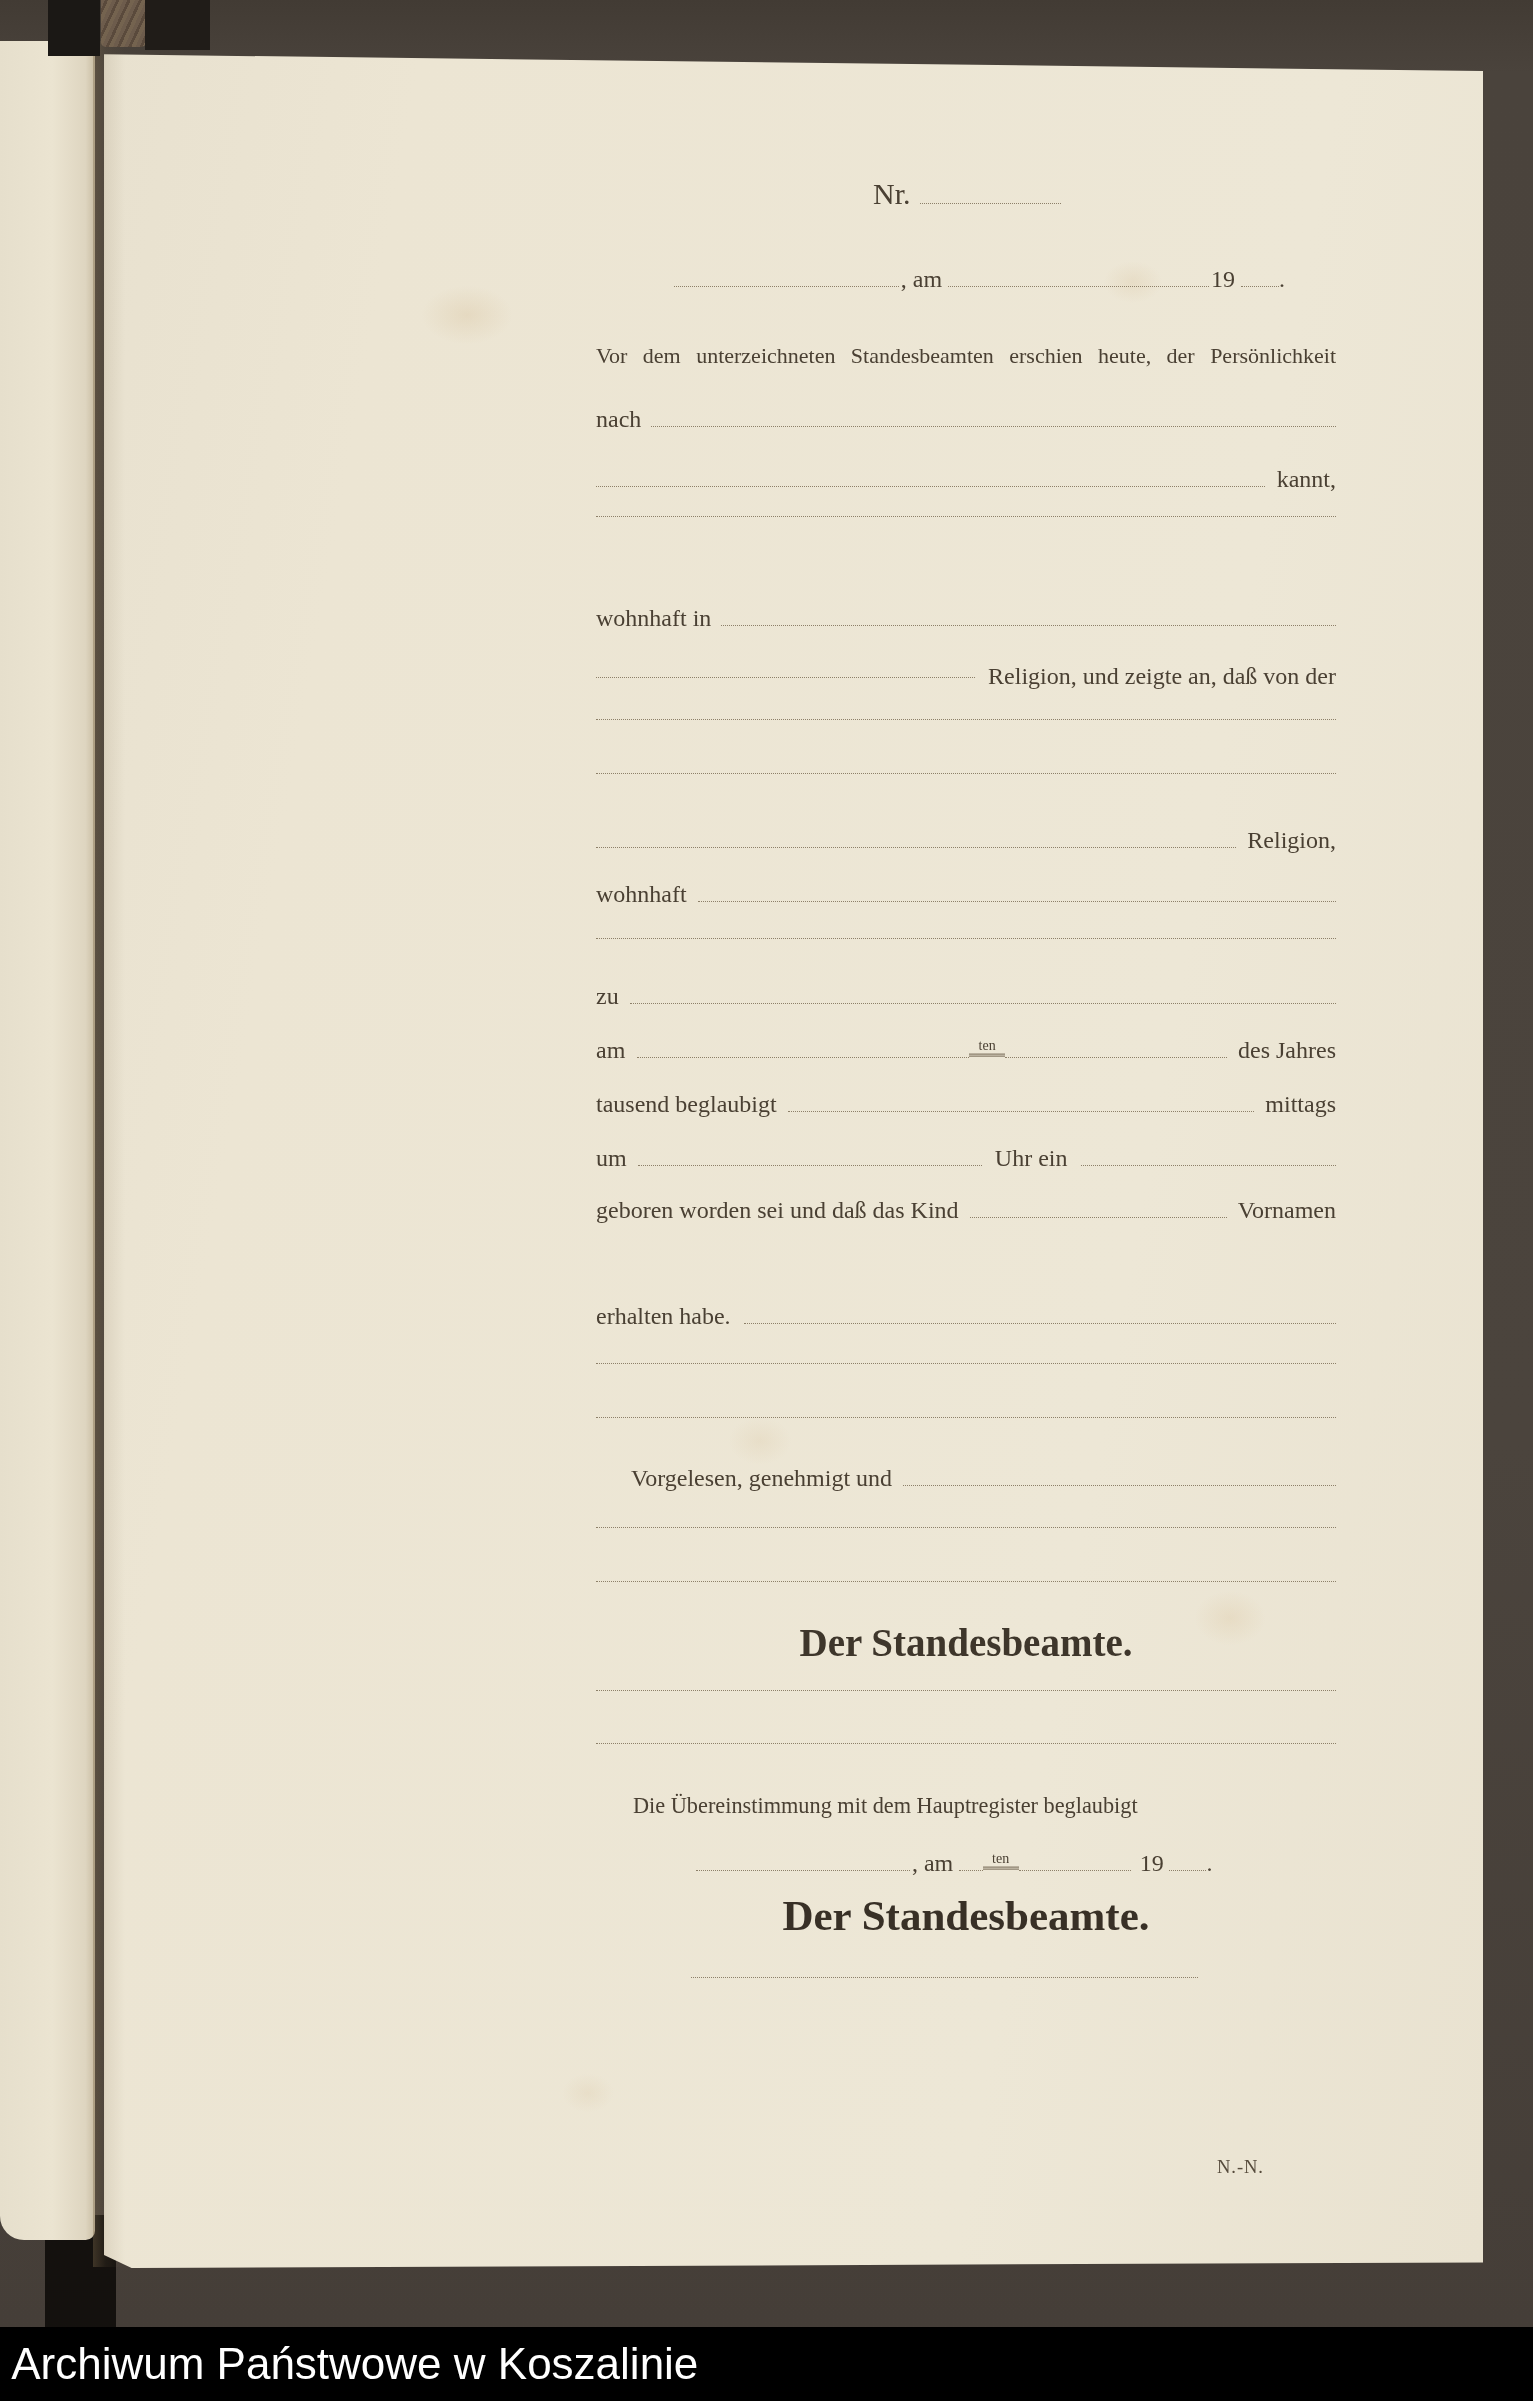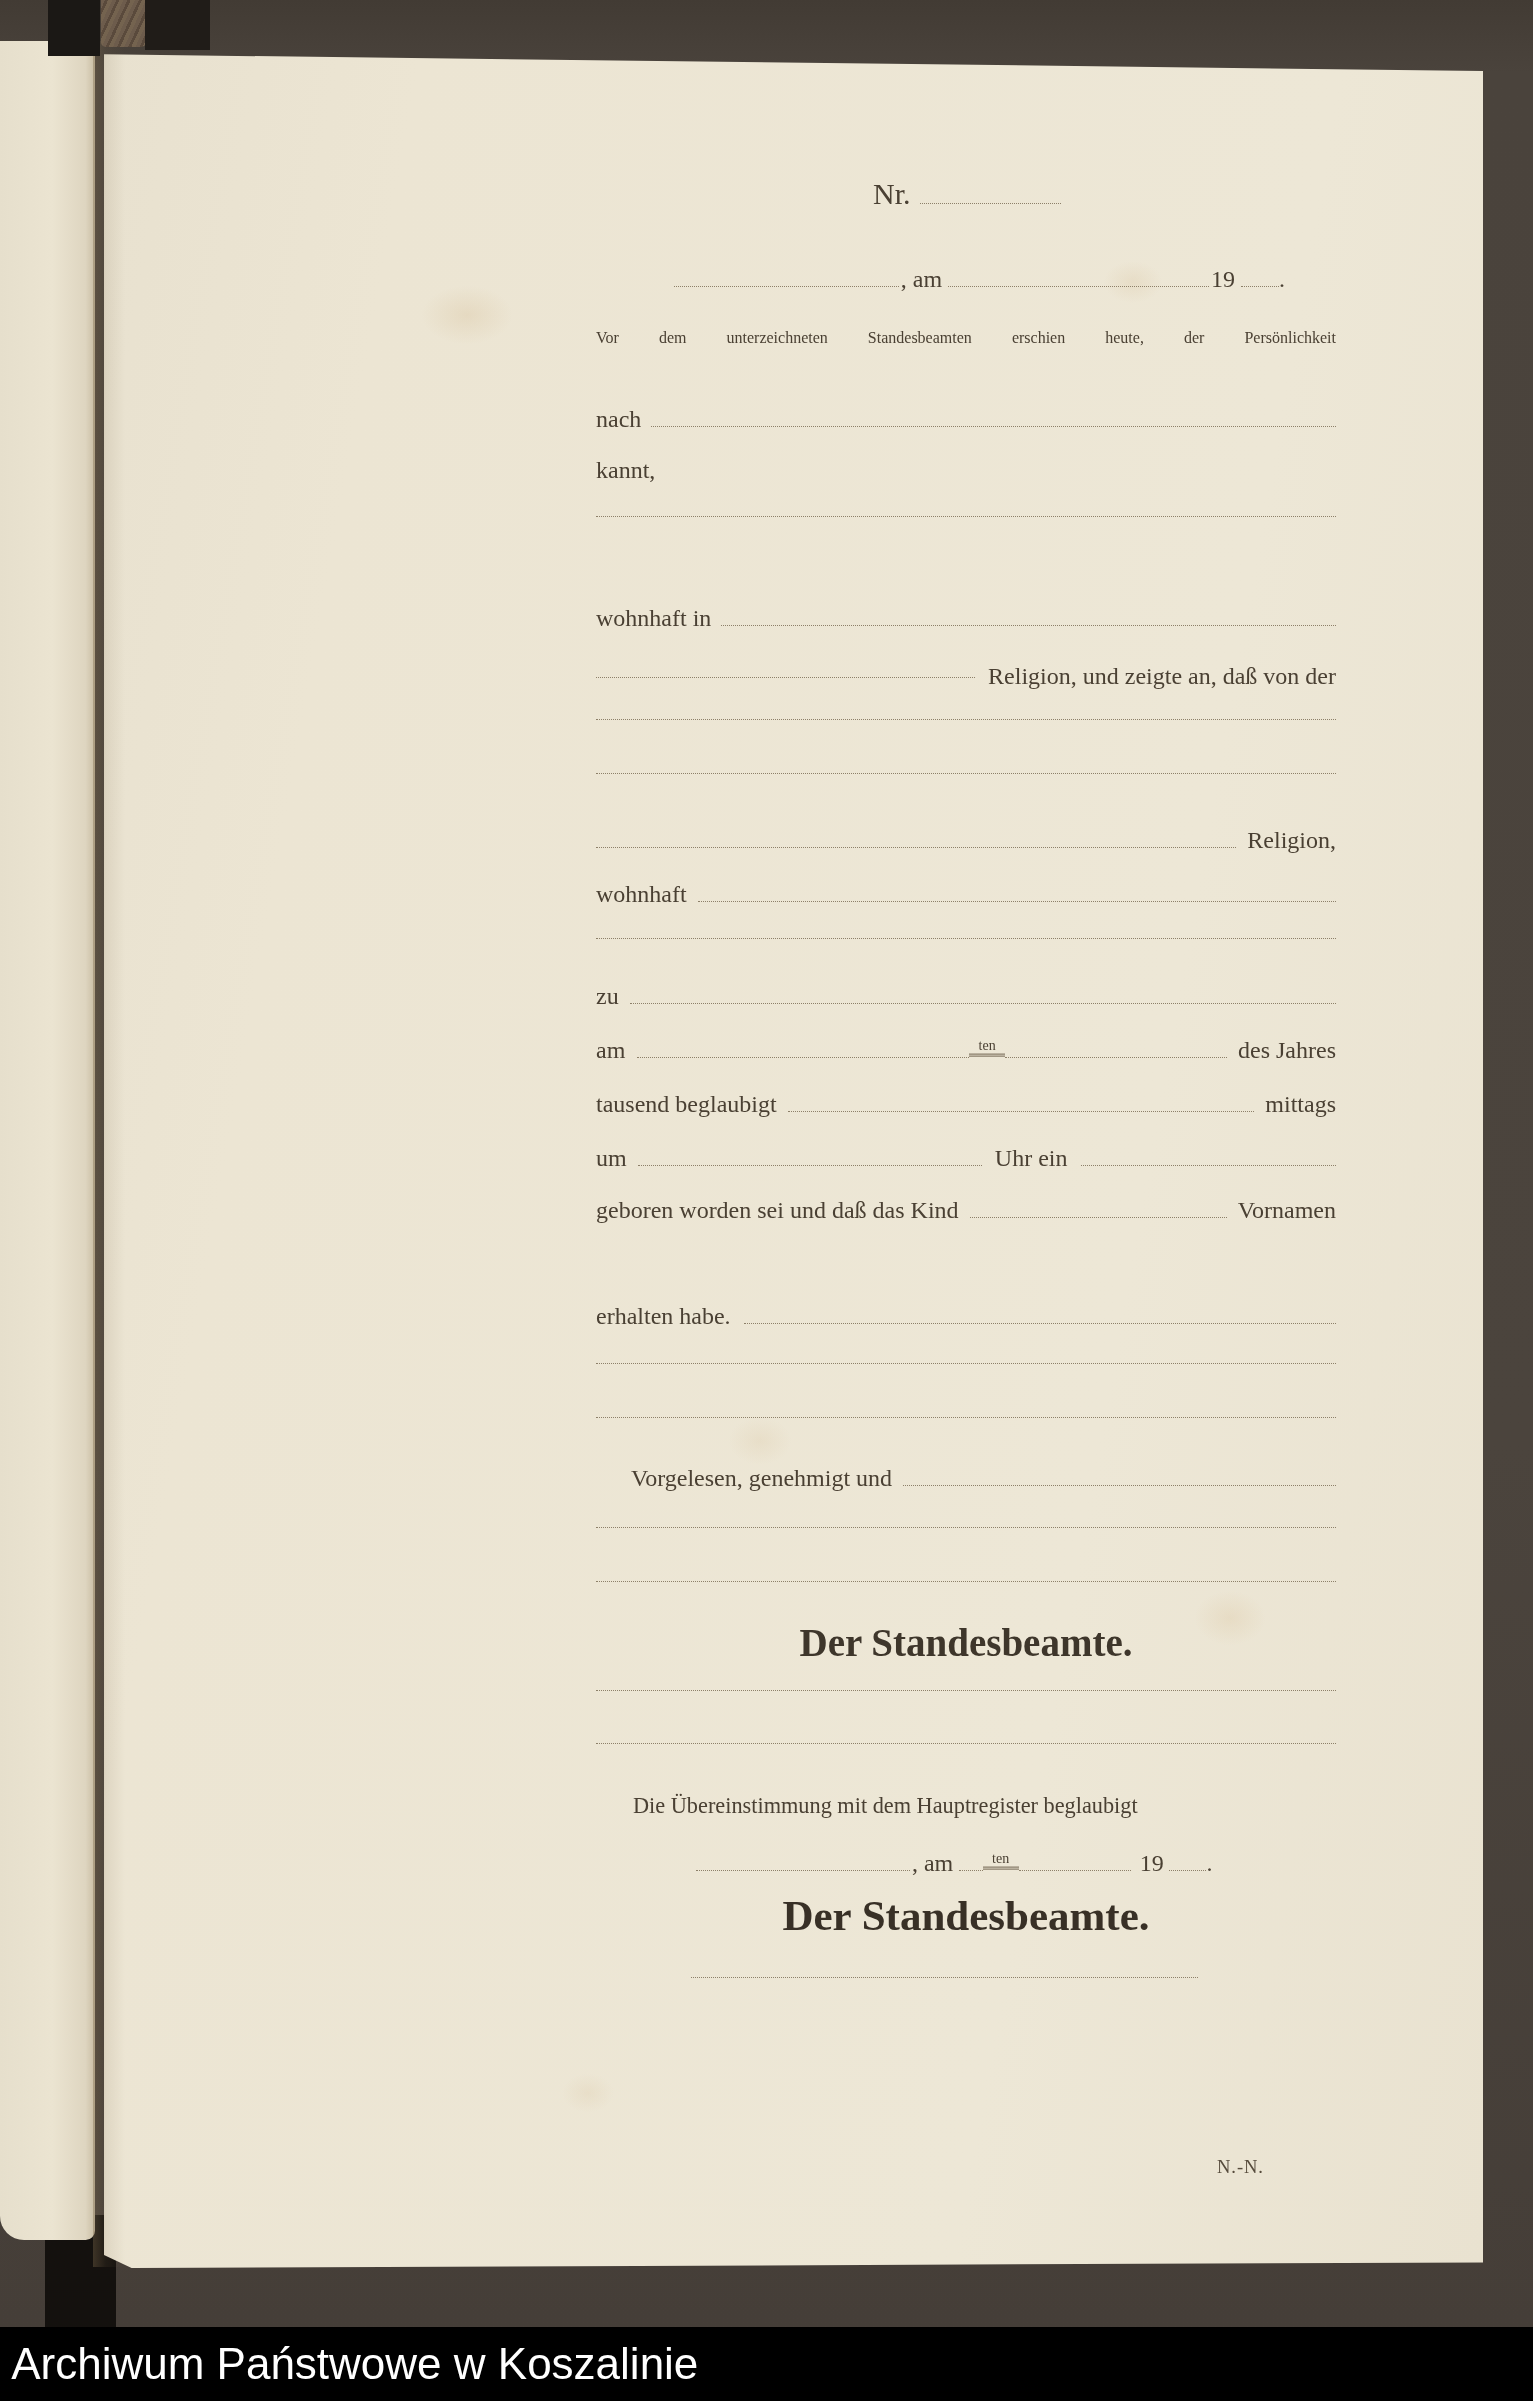--- a/index.html
+++ b/index.html
@@ -40,23 +40,23 @@
   
   .form-layer{position:absolute;left:0;top:0;width:1533px;height:2401px;z-index:5;color:#4a4033;}
   .row{position:absolute;left:596px;width:740px;display:flex;align-items:baseline;font-size:24px;line-height:1.15;}
   .row .lbl{white-space:nowrap;}
   .blank{display:inline-block;height:1.9px;border-bottom:1.9px dotted #8d8069;}
   .b-flex{flex:1 1 auto;}
   .corner-mark{position:absolute;left:1277px;top:132px;font-size:29px;font-weight:bold;color:#3e362b;letter-spacing:0.9px;}
   .row-nr{top:177px;left:873px;width:316px;font-size:30px;}
   .row-nr .blank{width:141px;}
   .row-date1{top:266px;left:674px;width:611px;}
-  .row-intro{top:329px;display:block;font-size:16px;text-align:justify;text-align-last:justify;white-space:nowrap;}
+  .row-intro{top:343px;display:block;font-size:22px;text-align:justify;text-align-last:justify;white-space:nowrap;}
   .row-nach{top:406px;}
-  .row-kannt{top:454px;flex-direction:column;}
+  .row-kannt{top:466px;}
   .row-bfull1{top:514px;}
   .row-wohnhaftin{top:605px;}
   .row-religion1{top:663px;align-items:center;}
   .row-religion1 .blank{width:326px;}
   .row-religion1 .lbl{margin-left:13px;}
   .row-bfull2{top:717px;}
   .row-bfull3{top:771px;}
   .row-religion2{top:827px;}
   .row-wohnhaft{top:881px;}
   .row-bfull4{top:936px;}

